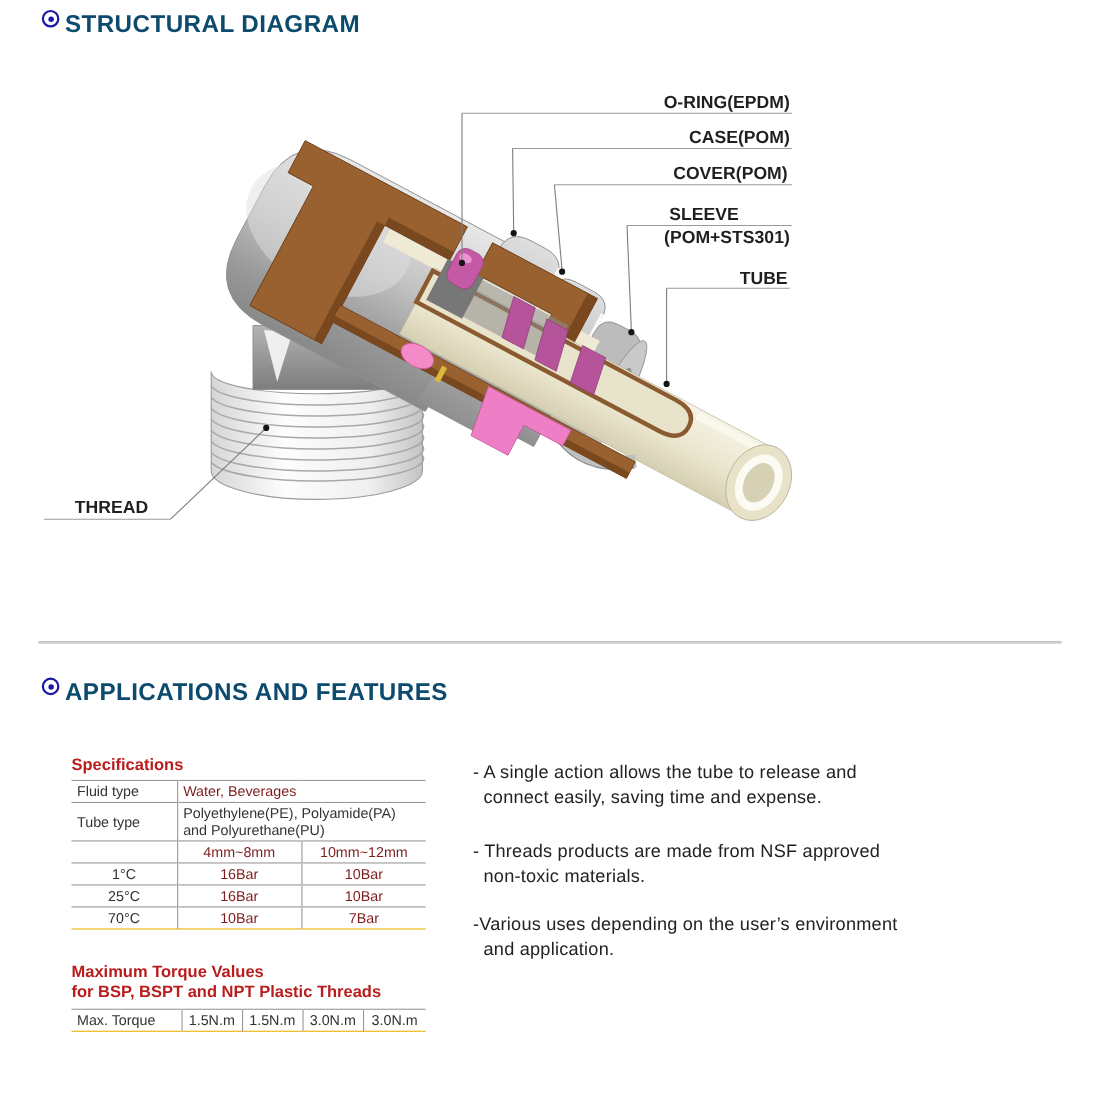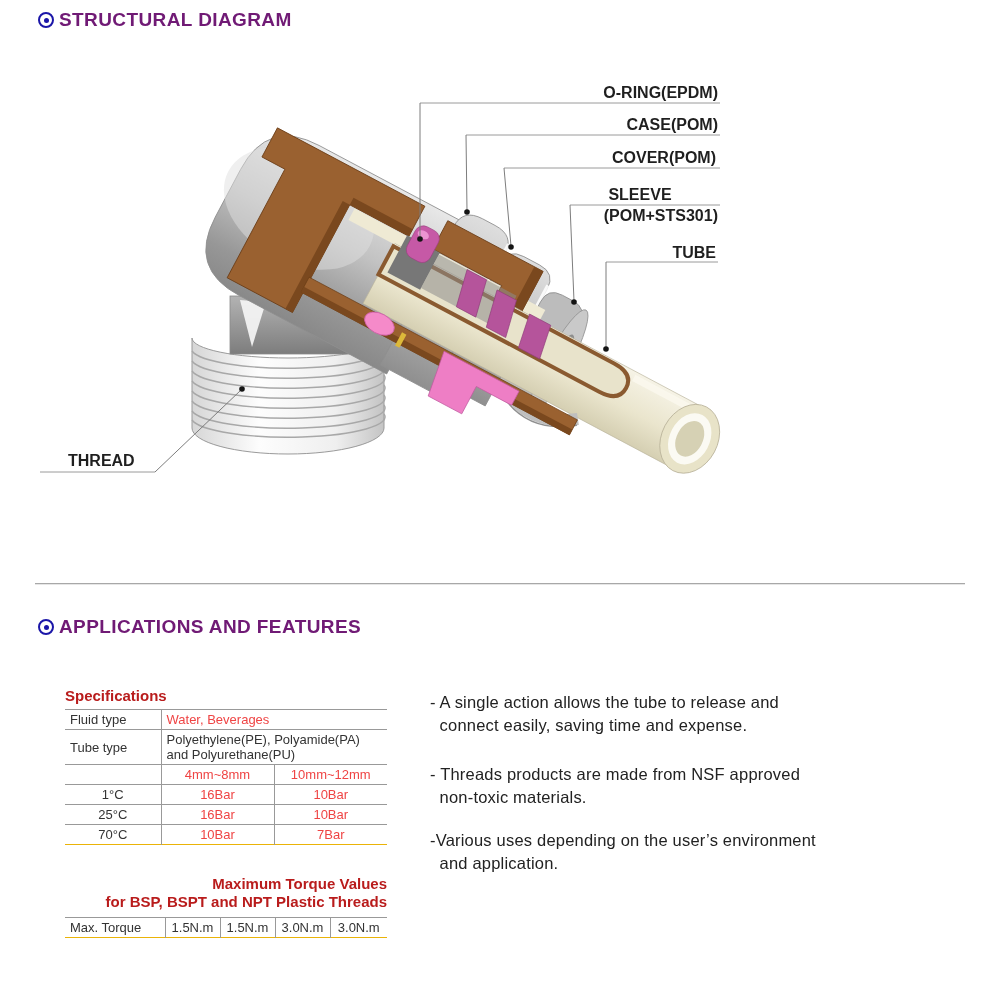--- a/index.html
+++ b/index.html
@@ -1,48 +1,48 @@
 <!DOCTYPE html>
 <html><head>
 <meta charset="utf-8">
 <style>
   html,body{margin:0;padding:0;background:#ffffff;}
   .page{position:relative;width:1000px;height:1000px;background:#ffffff;
         font-family:"Liberation Sans",sans-serif;overflow:hidden;}
 
   
-  .heading{position:absolute;left:38px;display:flex;align-items:center;gap:5px;
-           color:#701a75;font-size:19px;font-weight:bold;letter-spacing:.4px;}
+  .heading{position:absolute;left:38px;display:flex;gap:5px;
+           color:#0c4a6e;font-size:22px;font-weight:bold;letter-spacing:.4px;}
   .heading-structural{top:9px;}
   .heading-applications{top:616px;}
   .bullseye{width:12px;height:12px;border:2.5px solid #1b16a8;border-radius:50%;
             display:inline-flex;align-items:center;justify-content:center;flex:0 0 auto;}
   .bullseye-dot{width:5px;height:5px;background:#1b16a8;border-radius:50%;}
 
   
   .diagram{position:absolute;left:0;top:0;}
   .plabel{font-family:"Liberation Sans",sans-serif;font-size:16px;font-weight:bold;fill:#1f1f1f;}
   .underline{stroke:#9a9a9a;stroke-width:1;}
   .pointer{stroke:#7d7d7d;stroke-width:1;}
   .ldot{fill:#151515;}
 
   .divider{position:absolute;left:35px;top:583px;width:930px;height:1px;
            background:#a8a8a8;border-bottom:1px solid #e6e6e6;}
 
   
   .left-col{position:absolute;left:65px;top:687px;width:322px;}
   .table-title{color:#b91c1c;font-size:15px;font-weight:bold;line-height:18px;margin-bottom:4px;}
-  .torque-titles{margin-top:30px;margin-bottom:6px;text-align:right;}
+  .torque-titles{margin-top:30px;margin-bottom:6px;}
   .torque-titles .table-title{margin-bottom:0;}
   table{border-collapse:collapse;width:100%;font-size:13px;color:#333;table-layout:fixed;}
   td{border-top:1px solid #999;padding:2px 5px;line-height:15px;vertical-align:middle;}
   td + td{border-left:1px solid #999;}
   table{border-bottom:1px solid #eab308;}
   .ctr{text-align:center;}
-  .blue{color:#ef4444;}
+  .blue{color:#7f1d1d;}
 
   
   .features{position:absolute;left:430px;top:691px;width:548px;color:#222;
             font-size:16.5px;letter-spacing:.2px;}
   .feature{white-space:pre-wrap;line-height:23px;}
   .feature-1{margin-bottom:36px;}
   .feature-2{margin-bottom:26px;}
   .feature-3{margin-bottom:20px;}
 </style>
 </head>

